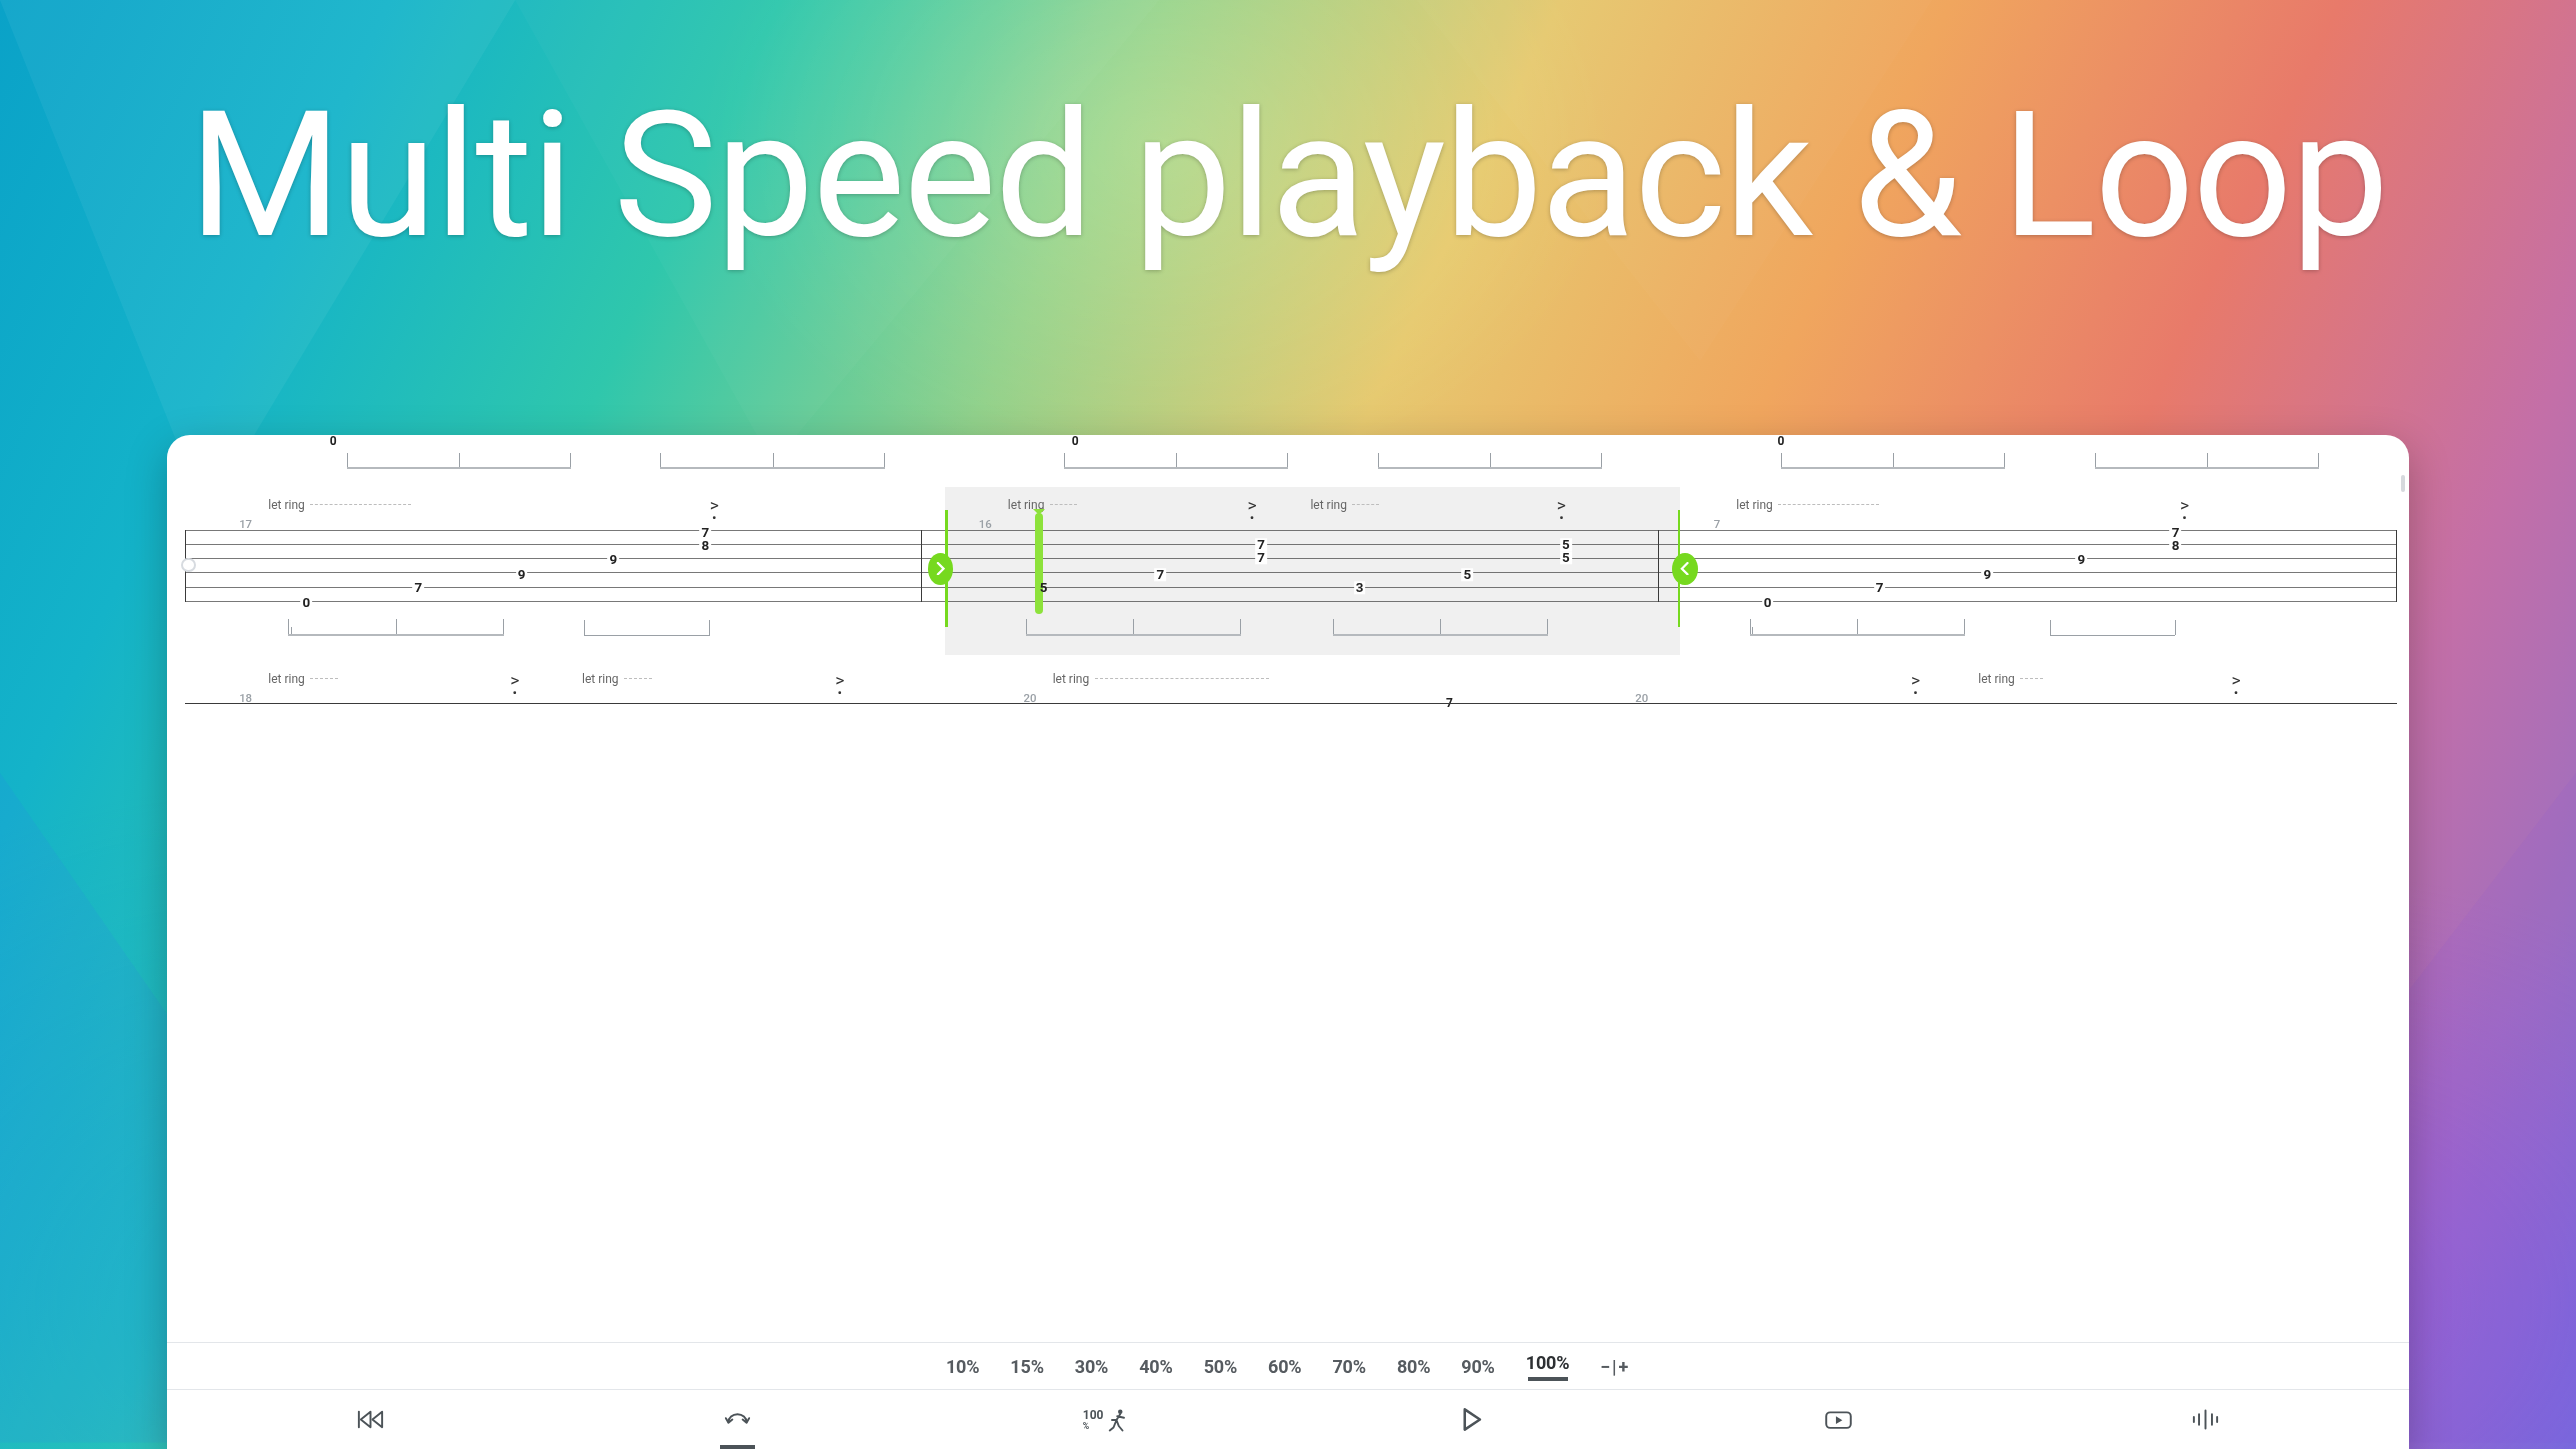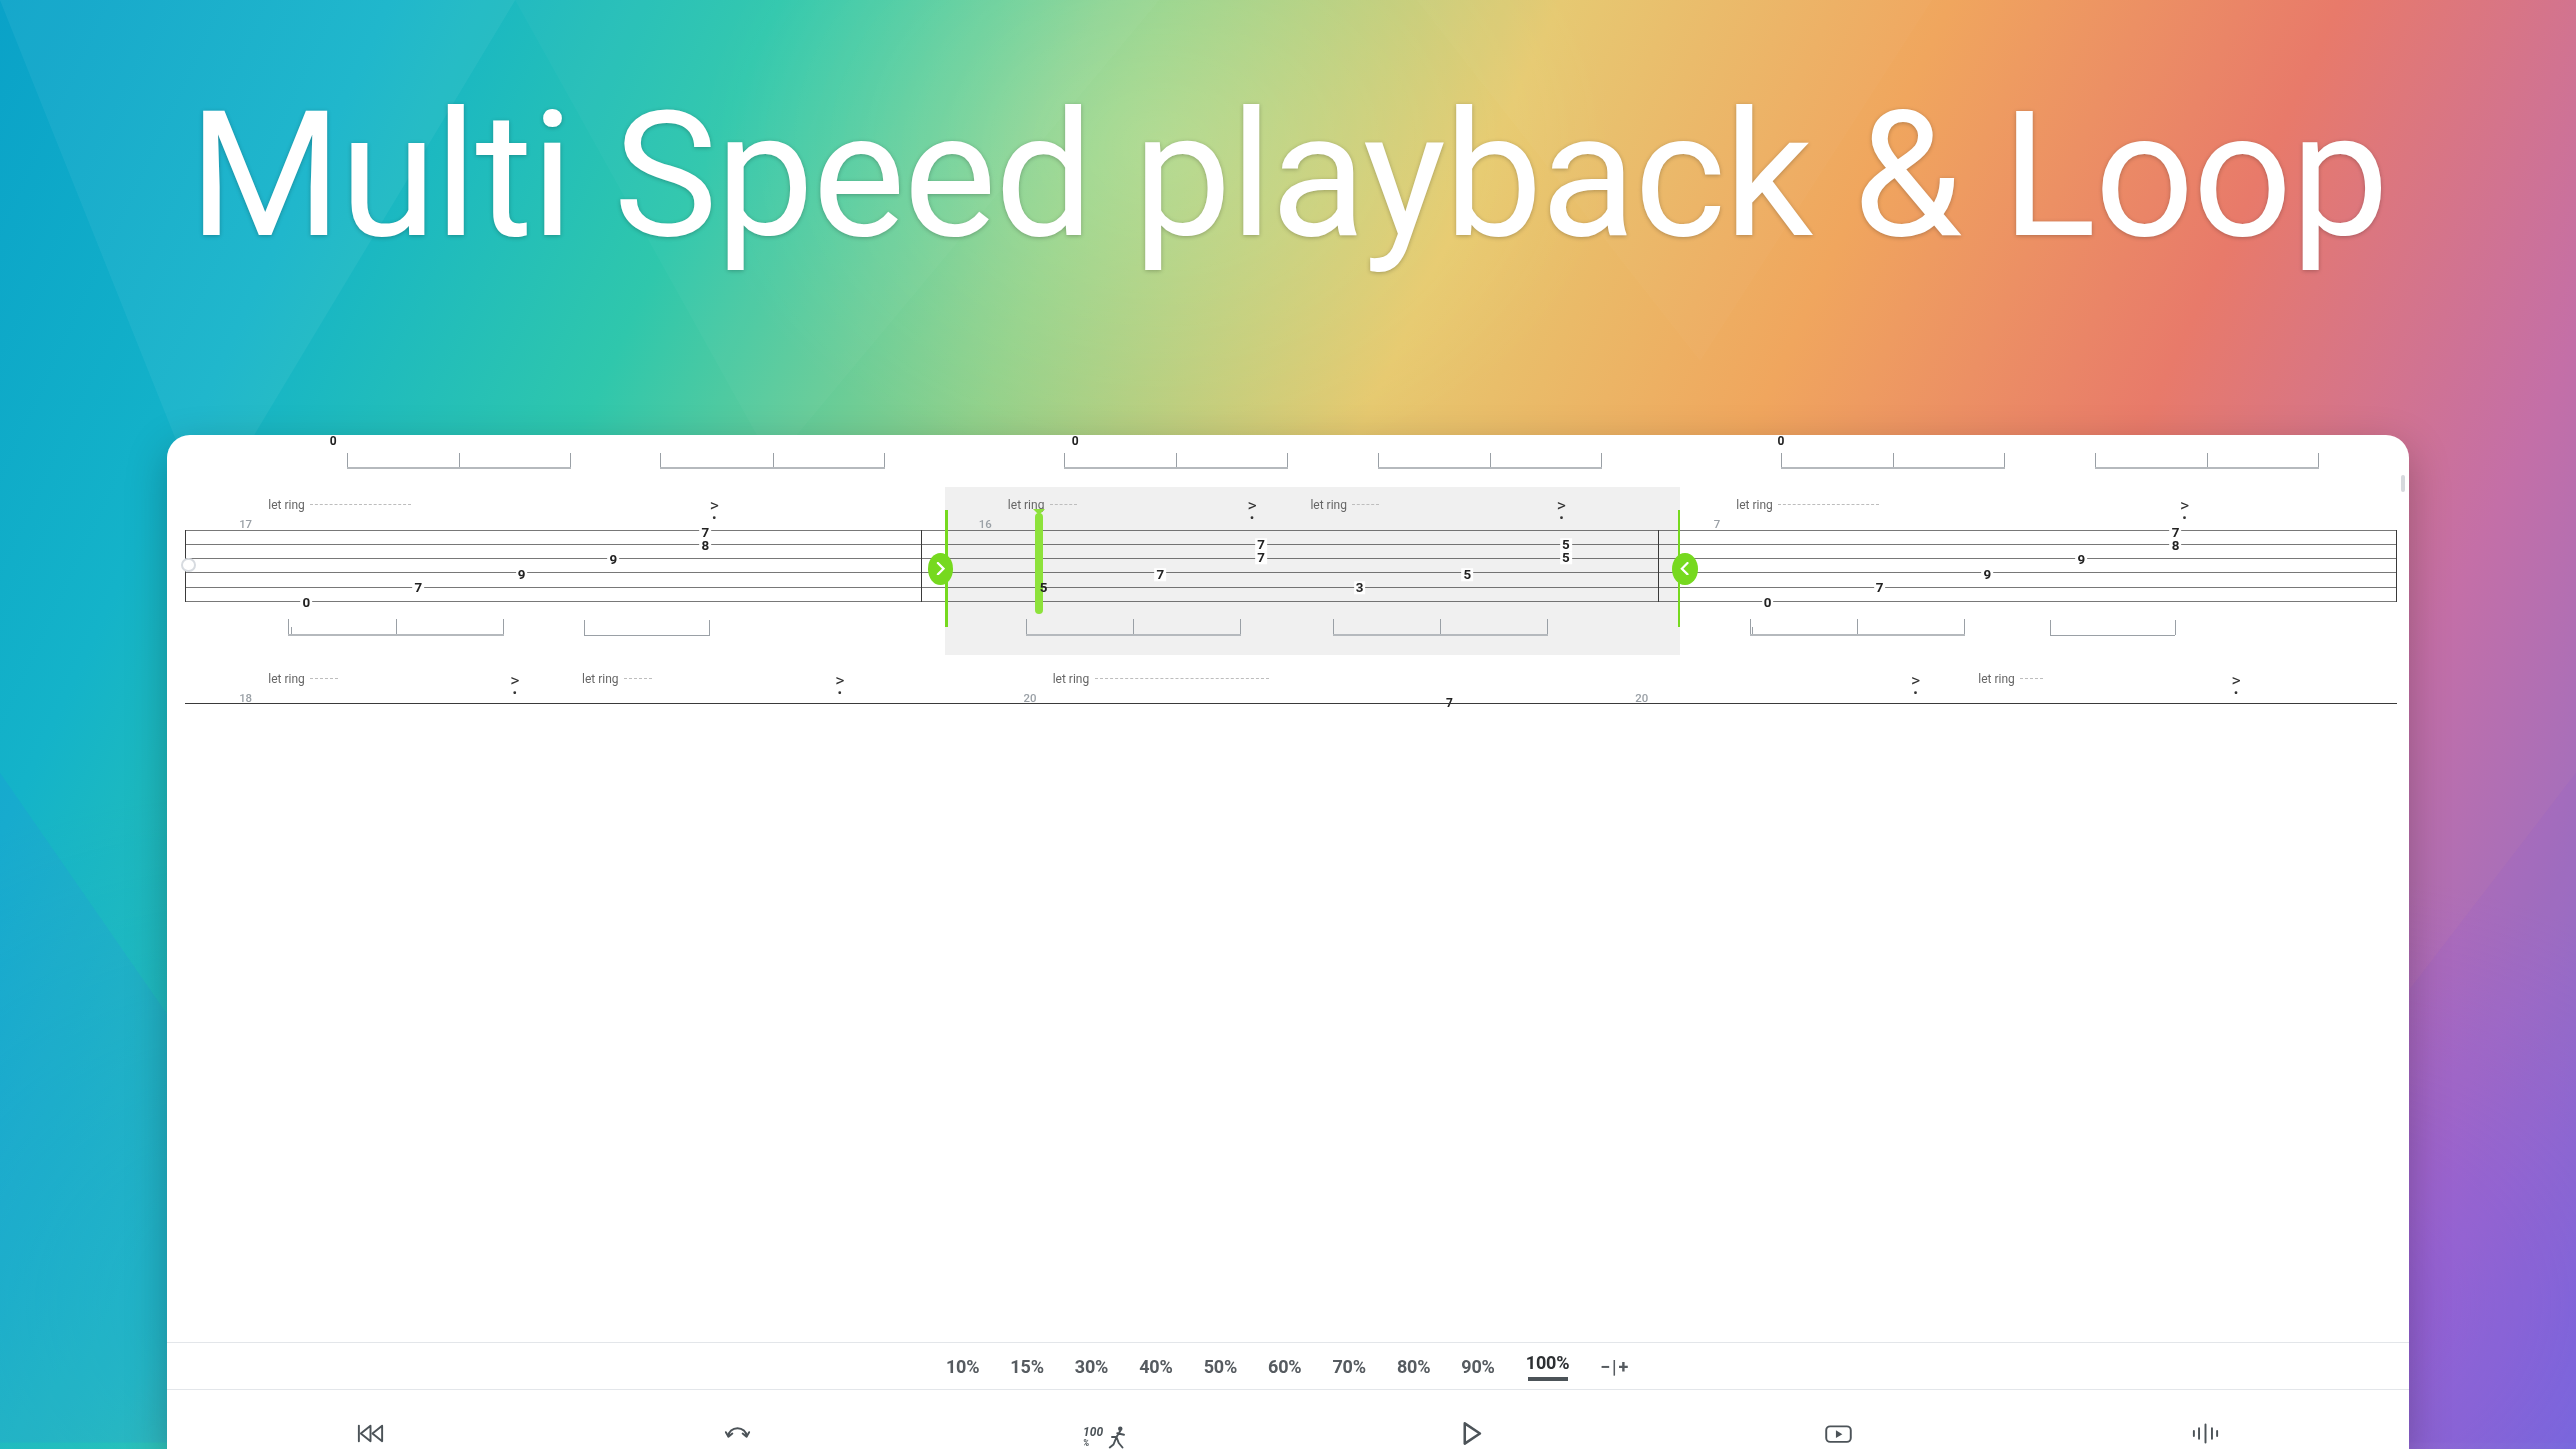--- a/index.html
+++ b/index.html
@@ -141,24 +141,23 @@
   }
   .speed{font-size:18px;font-weight:700;color:#565b60;letter-spacing:-.01em;cursor:pointer}
   .speed.active{color:#2d3033}
   .speed.active::after{
     content:"";display:block;width:40px;height:4px;background:#4c5358;margin:4px auto 0;
   }
   .fine{font-size:18px;font-weight:700;color:#565b60;letter-spacing:.1em}
   
   .toolbar{
     height:59px;
-    display:flex;align-items:flex-end;justify-content:space-around;
+    display:flex;align-items:center;justify-content:space-around;
     padding:0 20px;
     background:#fff;
-    font-style:italic;
   }
   .tbtn{width:43px;height:32px;display:flex;align-items:center;justify-content:center;color:#4c5358;cursor:pointer;position:relative}
   .tbtn svg{width:31px;height:27px}
   .tbtn.active::after{content:"";position:absolute;bottom:-13.4px;left:10%;right:10%;height:4px;background:#4c5358}
   .speed-indicator{display:flex;align-items:center;gap:4px;cursor:pointer;color:#4c5358}
   .speed-indicator .val{font-size:12px;font-weight:700;line-height:1;text-align:right}
   .speed-indicator .pct{font-size:8.7px;font-weight:700}
   .speed-indicator svg{width:19px;height:24px}
   .scroll-ind{position:absolute;right:4px;top:40px;width:3.4px;height:17.4px;background:#d6d9dd;border-radius:2px}
 </style>

